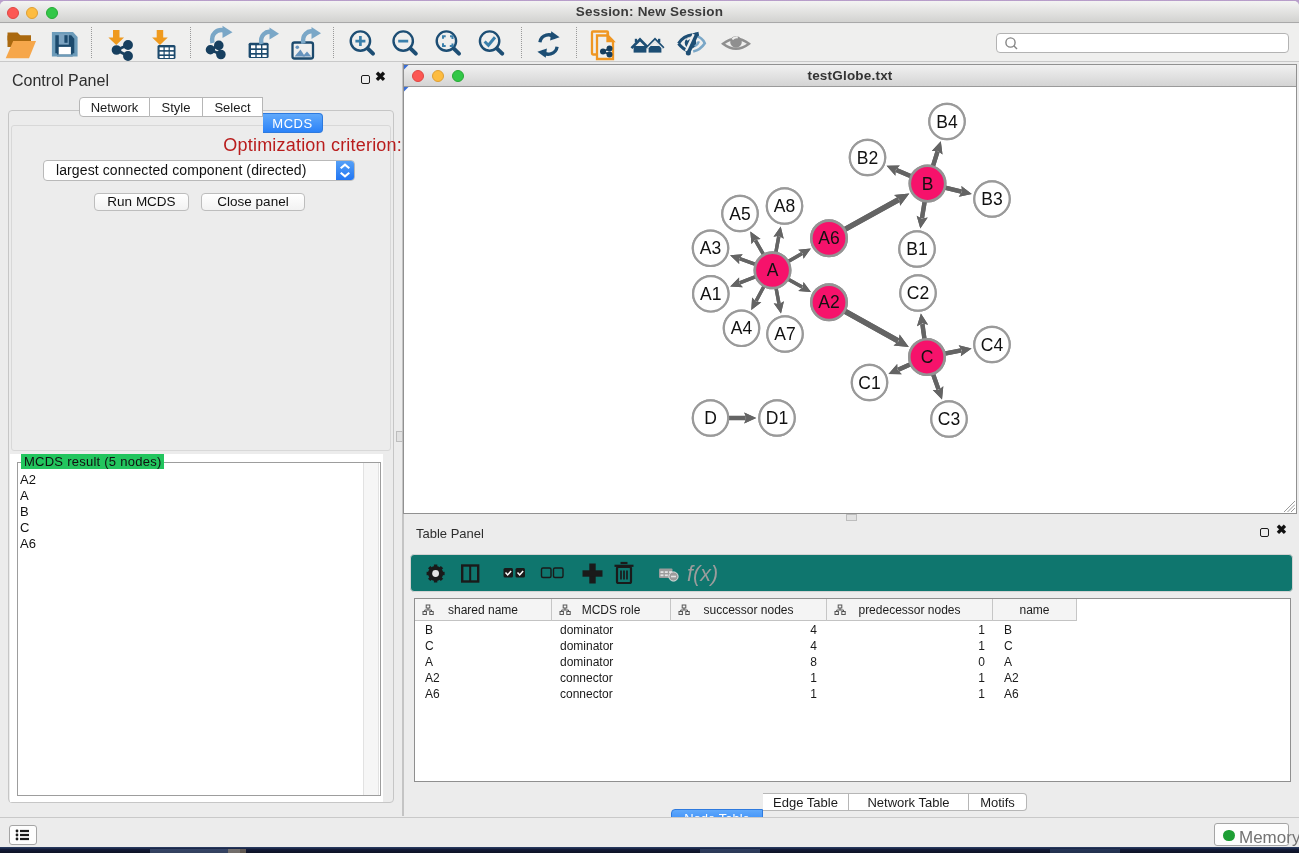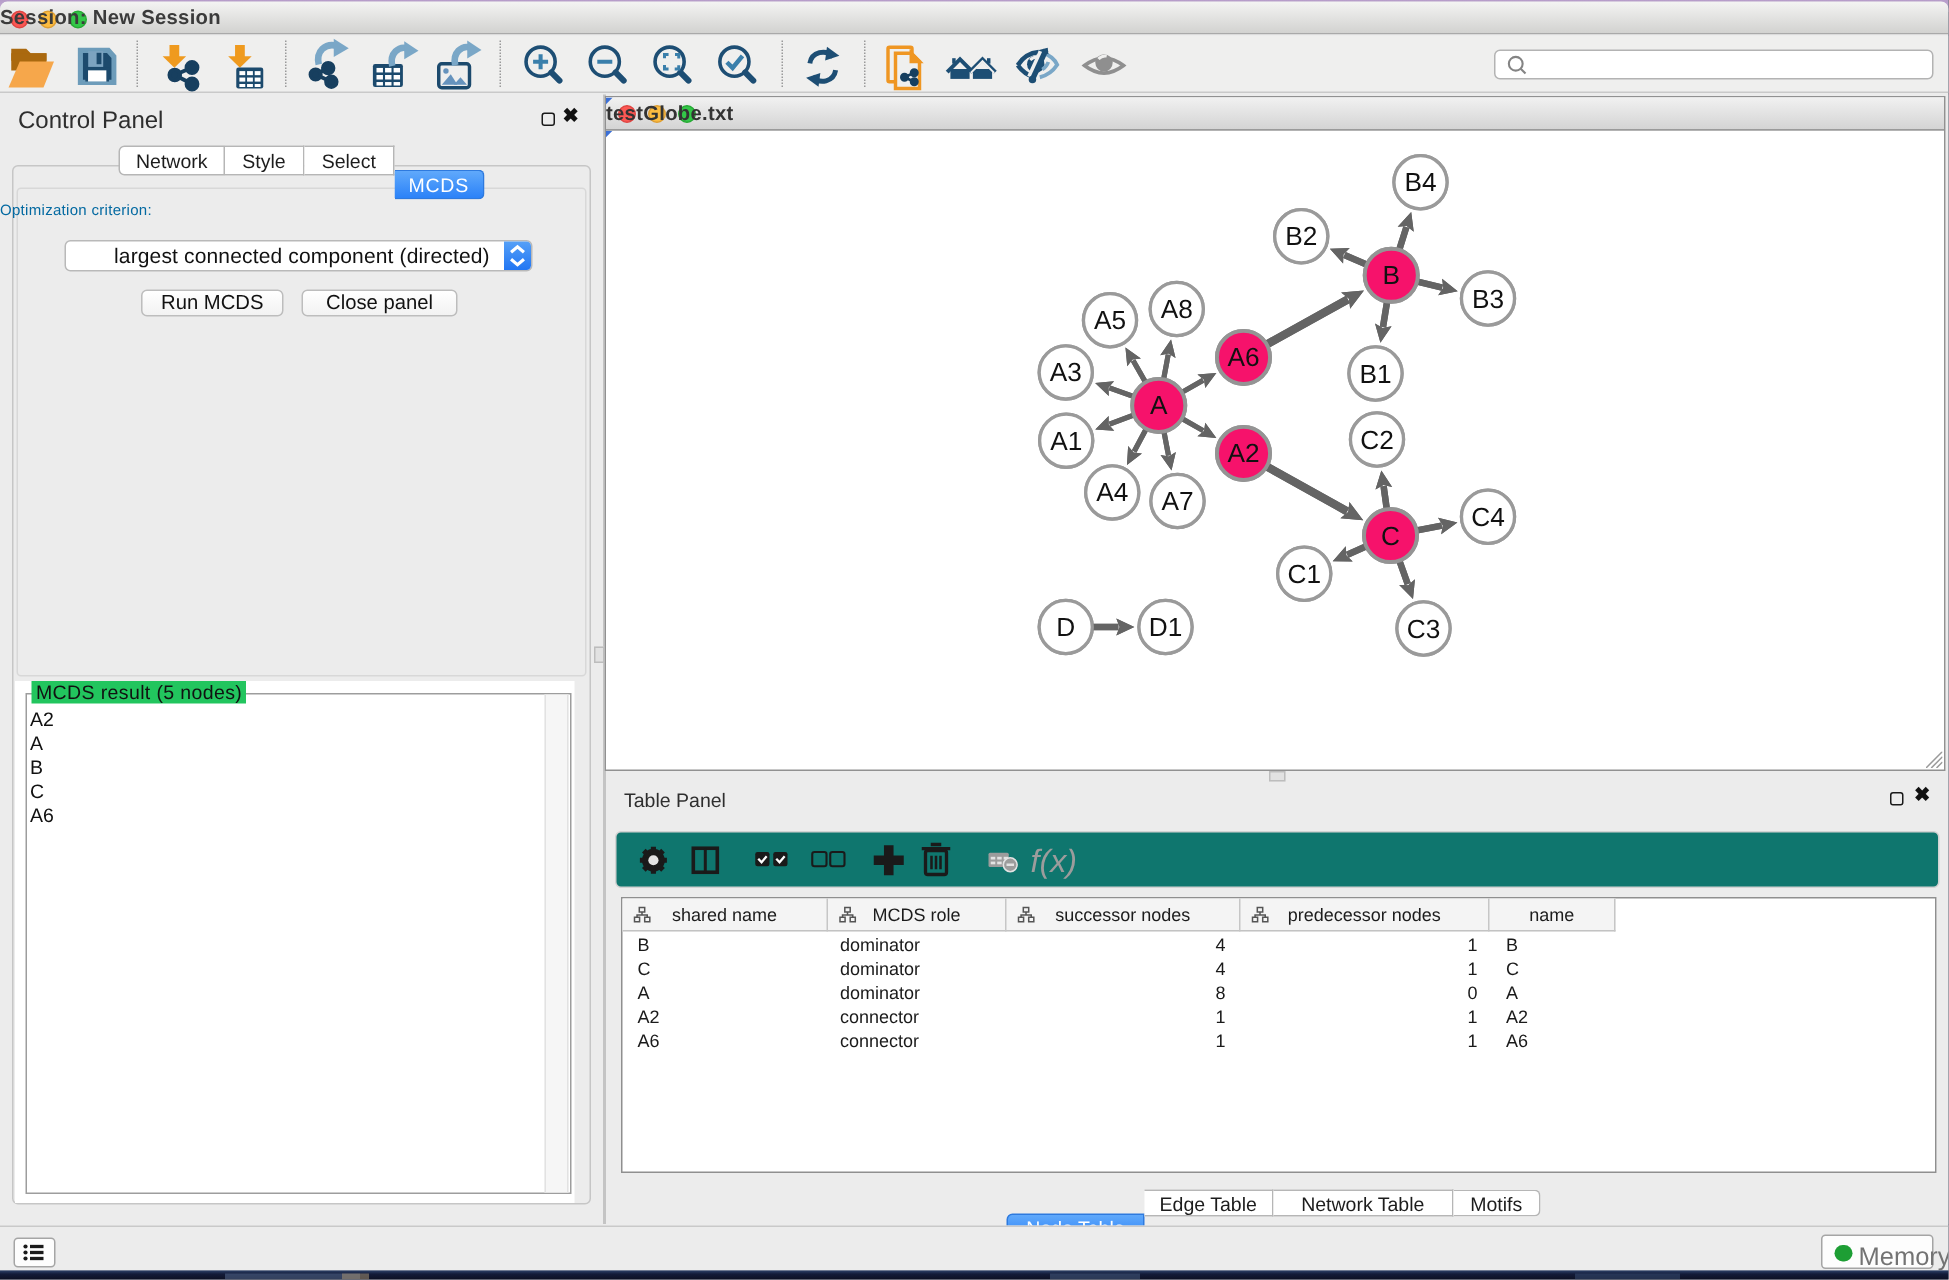--- a/index.html
+++ b/index.html
@@ -12,21 +12,21 @@
 .dn { position:absolute; top:848.5px; height:4px; opacity:.5; }
 .app { position:absolute; left:0; top:1px; width:1299px; height:846px;
   background:#ececec; border-radius:5px 5px 0 0; overflow:hidden; }
 .titlebar { position:absolute; left:0; top:0; width:1299px; height:22px;
   background:linear-gradient(180deg,#f4f4f3,#d2d2d0); border-bottom:1px solid #a9a9a9;
   border-radius:5px 5px 0 0; }
 .tl { position:absolute; top:5.5px; width:12px; height:12px; border-radius:50%; }
 .tl.r { left:6.5px; background:#fc5753; border:1px solid #df4643; }
 .tl.y { left:26px;  background:#fdbc40; border:1px solid #de9f34; }
 .tl.g { left:46px;  background:#33c748; border:1px solid #27aa35; }
-.wtitle { position:absolute; top:0; width:100%; font-size:13.5px;
+.wtitle { position:absolute; top:0; width:100%; text-align:center; font-size:13.5px;
   line-height:21px; color:#3b3b3b; font-weight:bold; letter-spacing:.2px; }
 .toolbar { position:absolute; left:0; top:23px; width:1299px; height:38px;
   background:#efefee; border-bottom:1px solid #c9c9c9; }
 .tsep { position:absolute; top:3px; height:31px; width:0;
   border-left:1px dotted #9a9a9a; }
 .search { position:absolute; left:996px; top:9px; width:293px; height:20px;
   background:#fff; border:1px solid #b3b3b3; border-radius:4px; }
 .content { position:absolute; left:0; top:62px; width:1299px; height:753px; background:#ececec; }
 .vdivider { position:absolute; left:402px; top:62px; width:2px; height:753px; background:#c4c4c4; }
 
@@ -35,25 +35,25 @@
   border:1px solid #c6c6c6; border-radius:4px; background:#ececec; }
 .cp-inner1 { position:absolute; left:11px; top:124px; width:380px; height:326px;
   border:1px solid #d8d8d8; border-radius:3px; background:#ececec; }
 .cp-white { position:absolute; left:10px; top:453px; width:373px; height:348px; background:#fff; }
 .tabs { position:absolute; display:flex; }
 .tab { height:20px; line-height:19px; font-size:13px; color:#1c1c1c; background:#fff;
   border:1px solid #b6b6b6; border-left:none; padding:0 12px; text-align:center; }
 .tab.first { border-left:1px solid #b6b6b6; border-radius:4px 0 0 4px; }
 .tab.last { border-radius:0 4px 4px 0; }
 .tab.sel { background:linear-gradient(180deg,#60a9fb,#2b82f8); color:#fff; border-color:#2e7ade;margin-top:16px; }
-.opt-label { position:absolute; left:0; top:134px; width:402px; text-align:left;
-  font-size:10px; color:#0369a1; letter-spacing:.2px; }
+.opt-label { position:absolute; left:0; top:134px; width:402px; text-align:right;
+  font-size:18px; color:#b91c1c; letter-spacing:.2px; }
 .dropdown { position:absolute; left:43px; top:159px; width:312px; height:21px;
   background:#fff; border:1px solid #b9b9b9; border-radius:4px; }
-.dropdown .txt { position:absolute; left:12px; top:0; font-size:14px; line-height:19px; color:#111; letter-spacing:.1px;margin-left:20px; }
+.dropdown .txt { position:absolute; left:12px; top:0; font-size:14px; line-height:19px; color:#111; letter-spacing:.1px; }
 .dropdown .spin { position:absolute; right:0px; top:0px; width:18px; height:19px;
   border-radius:0 3px 3px 0; background:linear-gradient(180deg,#55a0f7,#2276f3); }
 .btn { position:absolute; height:18px; background:linear-gradient(180deg,#ffffff,#f2f2f2);
   border:1px solid #bdbdbd; border-radius:4px; font-size:13.5px; color:#111;
   text-align:center; line-height:16px; }
 .fieldset { position:absolute; left:17px; top:461px; width:364px; height:334px;
   border:1px solid #9d9d9d; }
 .fs-legend { position:absolute; left:21px; top:452.5px; background:#22c55e; padding:0 3px;
   font-size:13px; color:#111; letter-spacing:.25px; }
 .fs-list { position:absolute; left:20px; top:470.5px; font-size:13px; color:#111; line-height:16px; }

